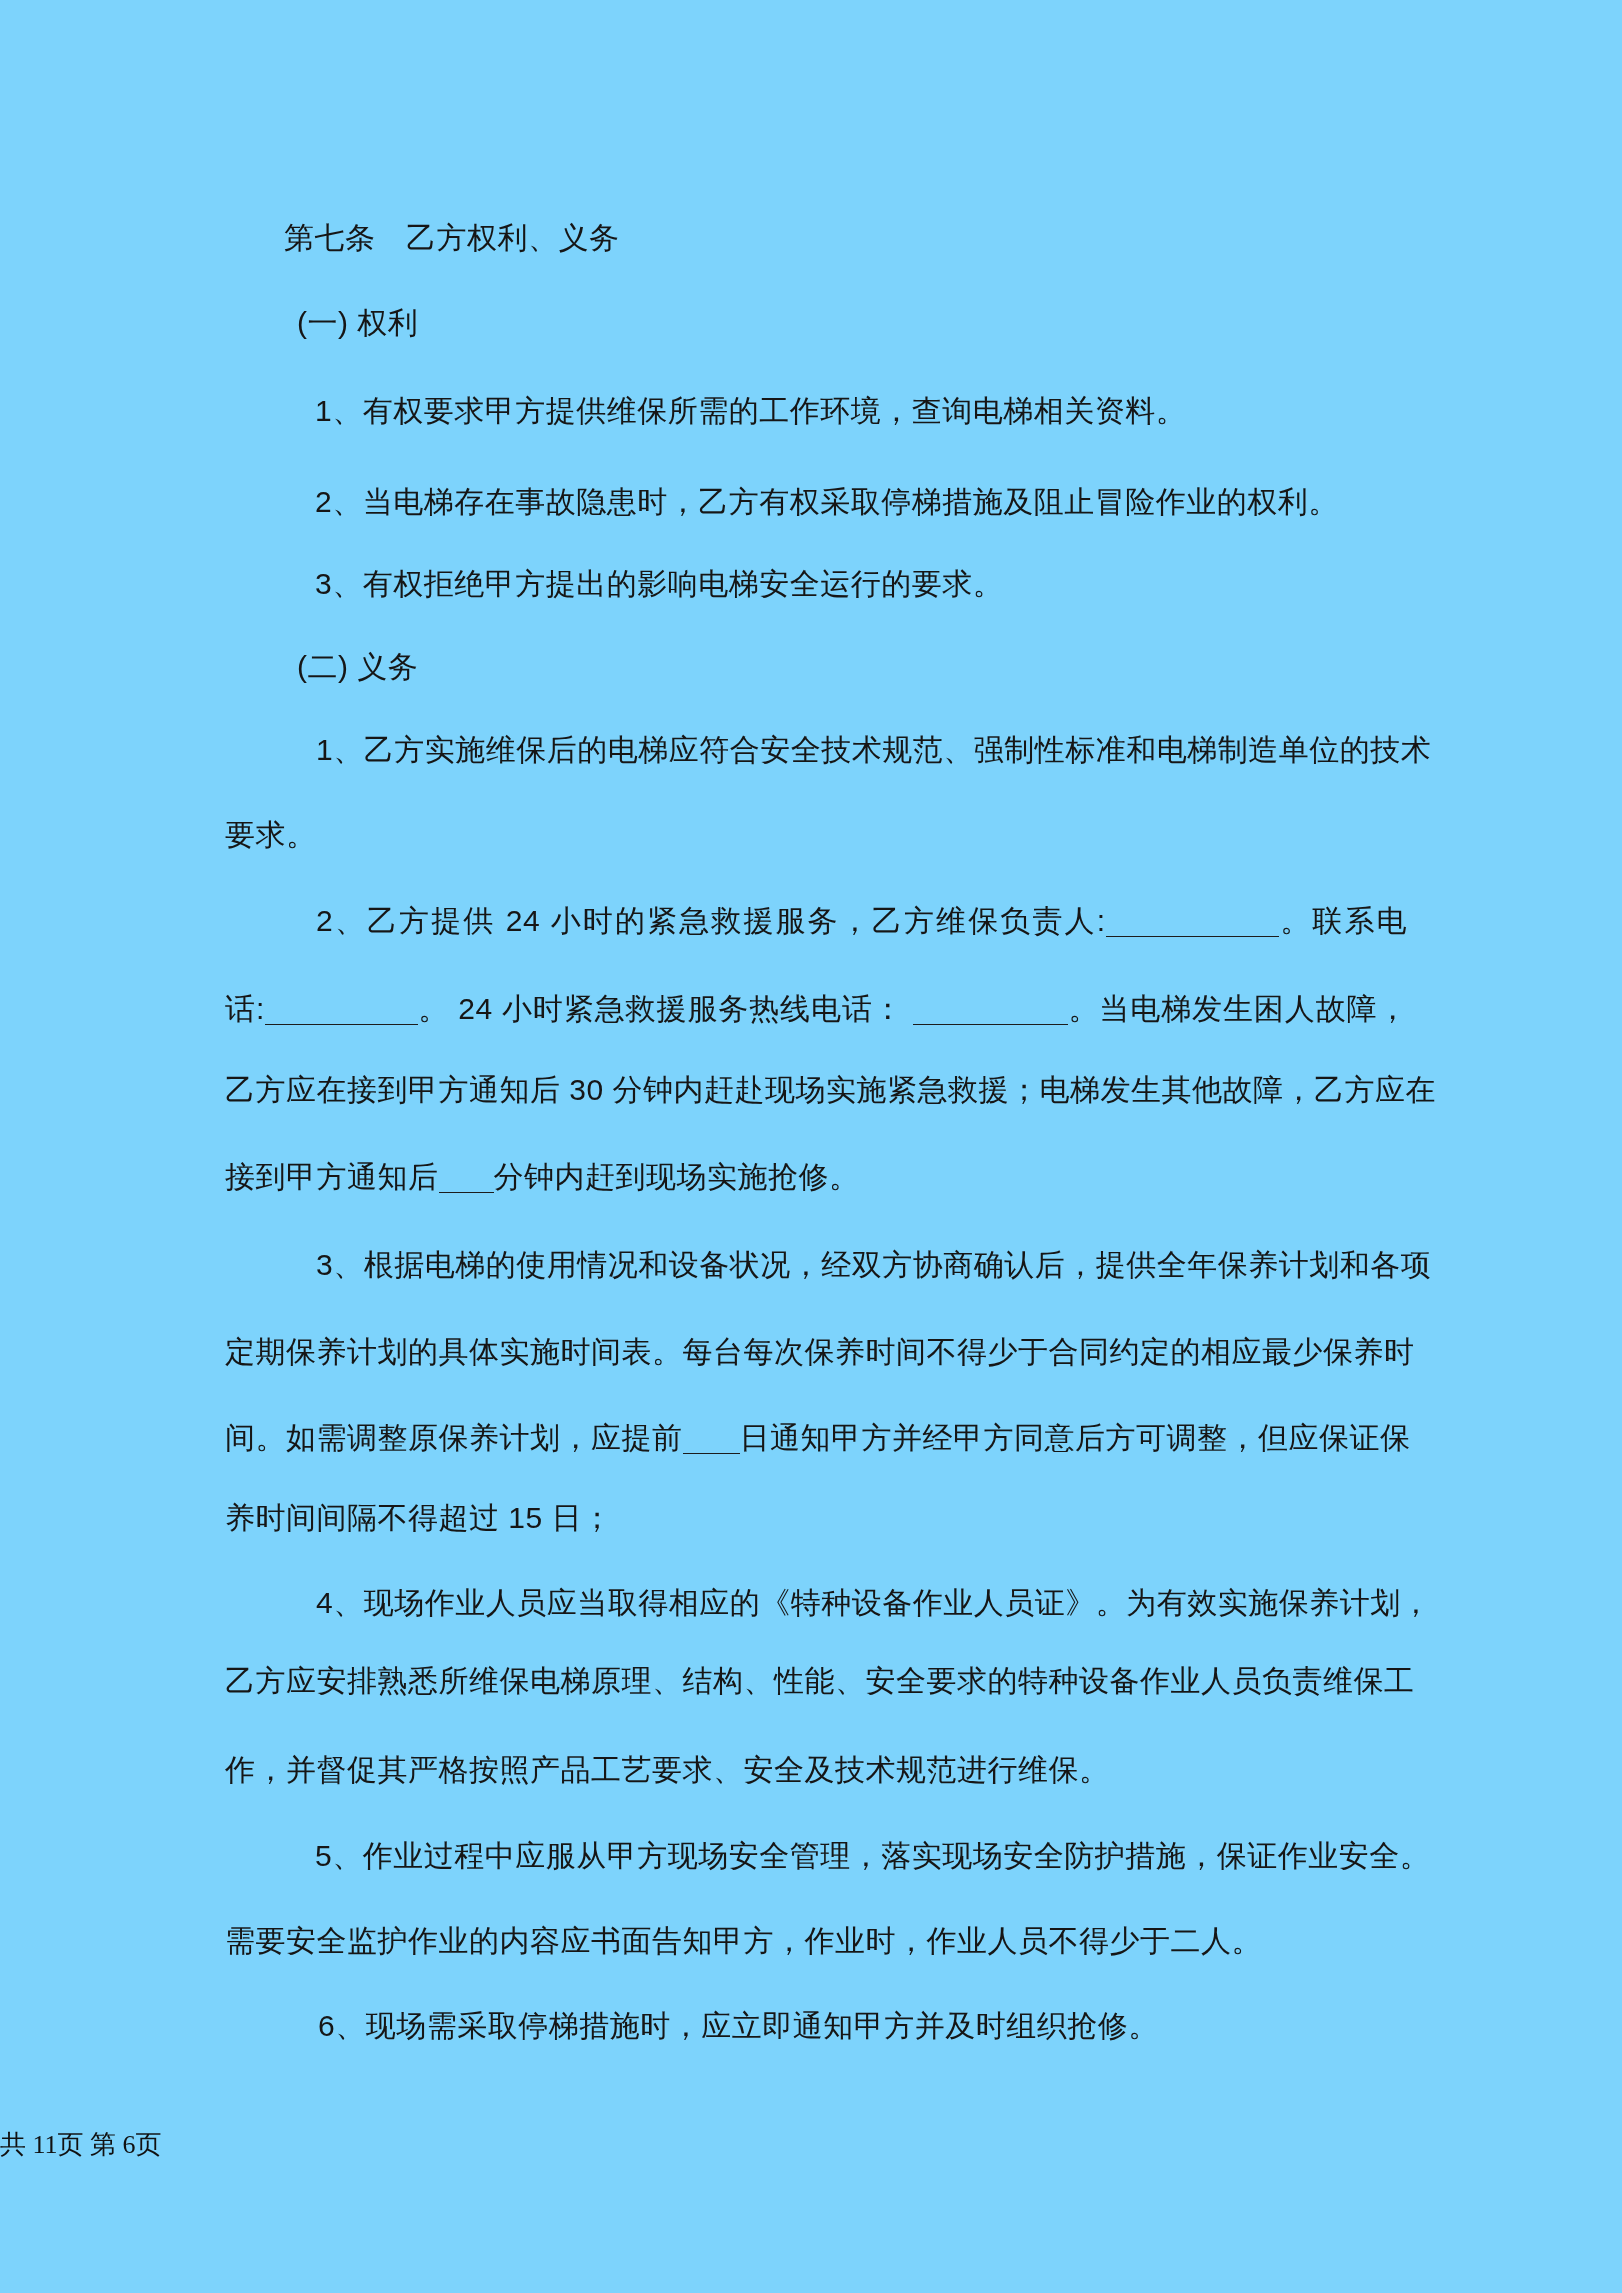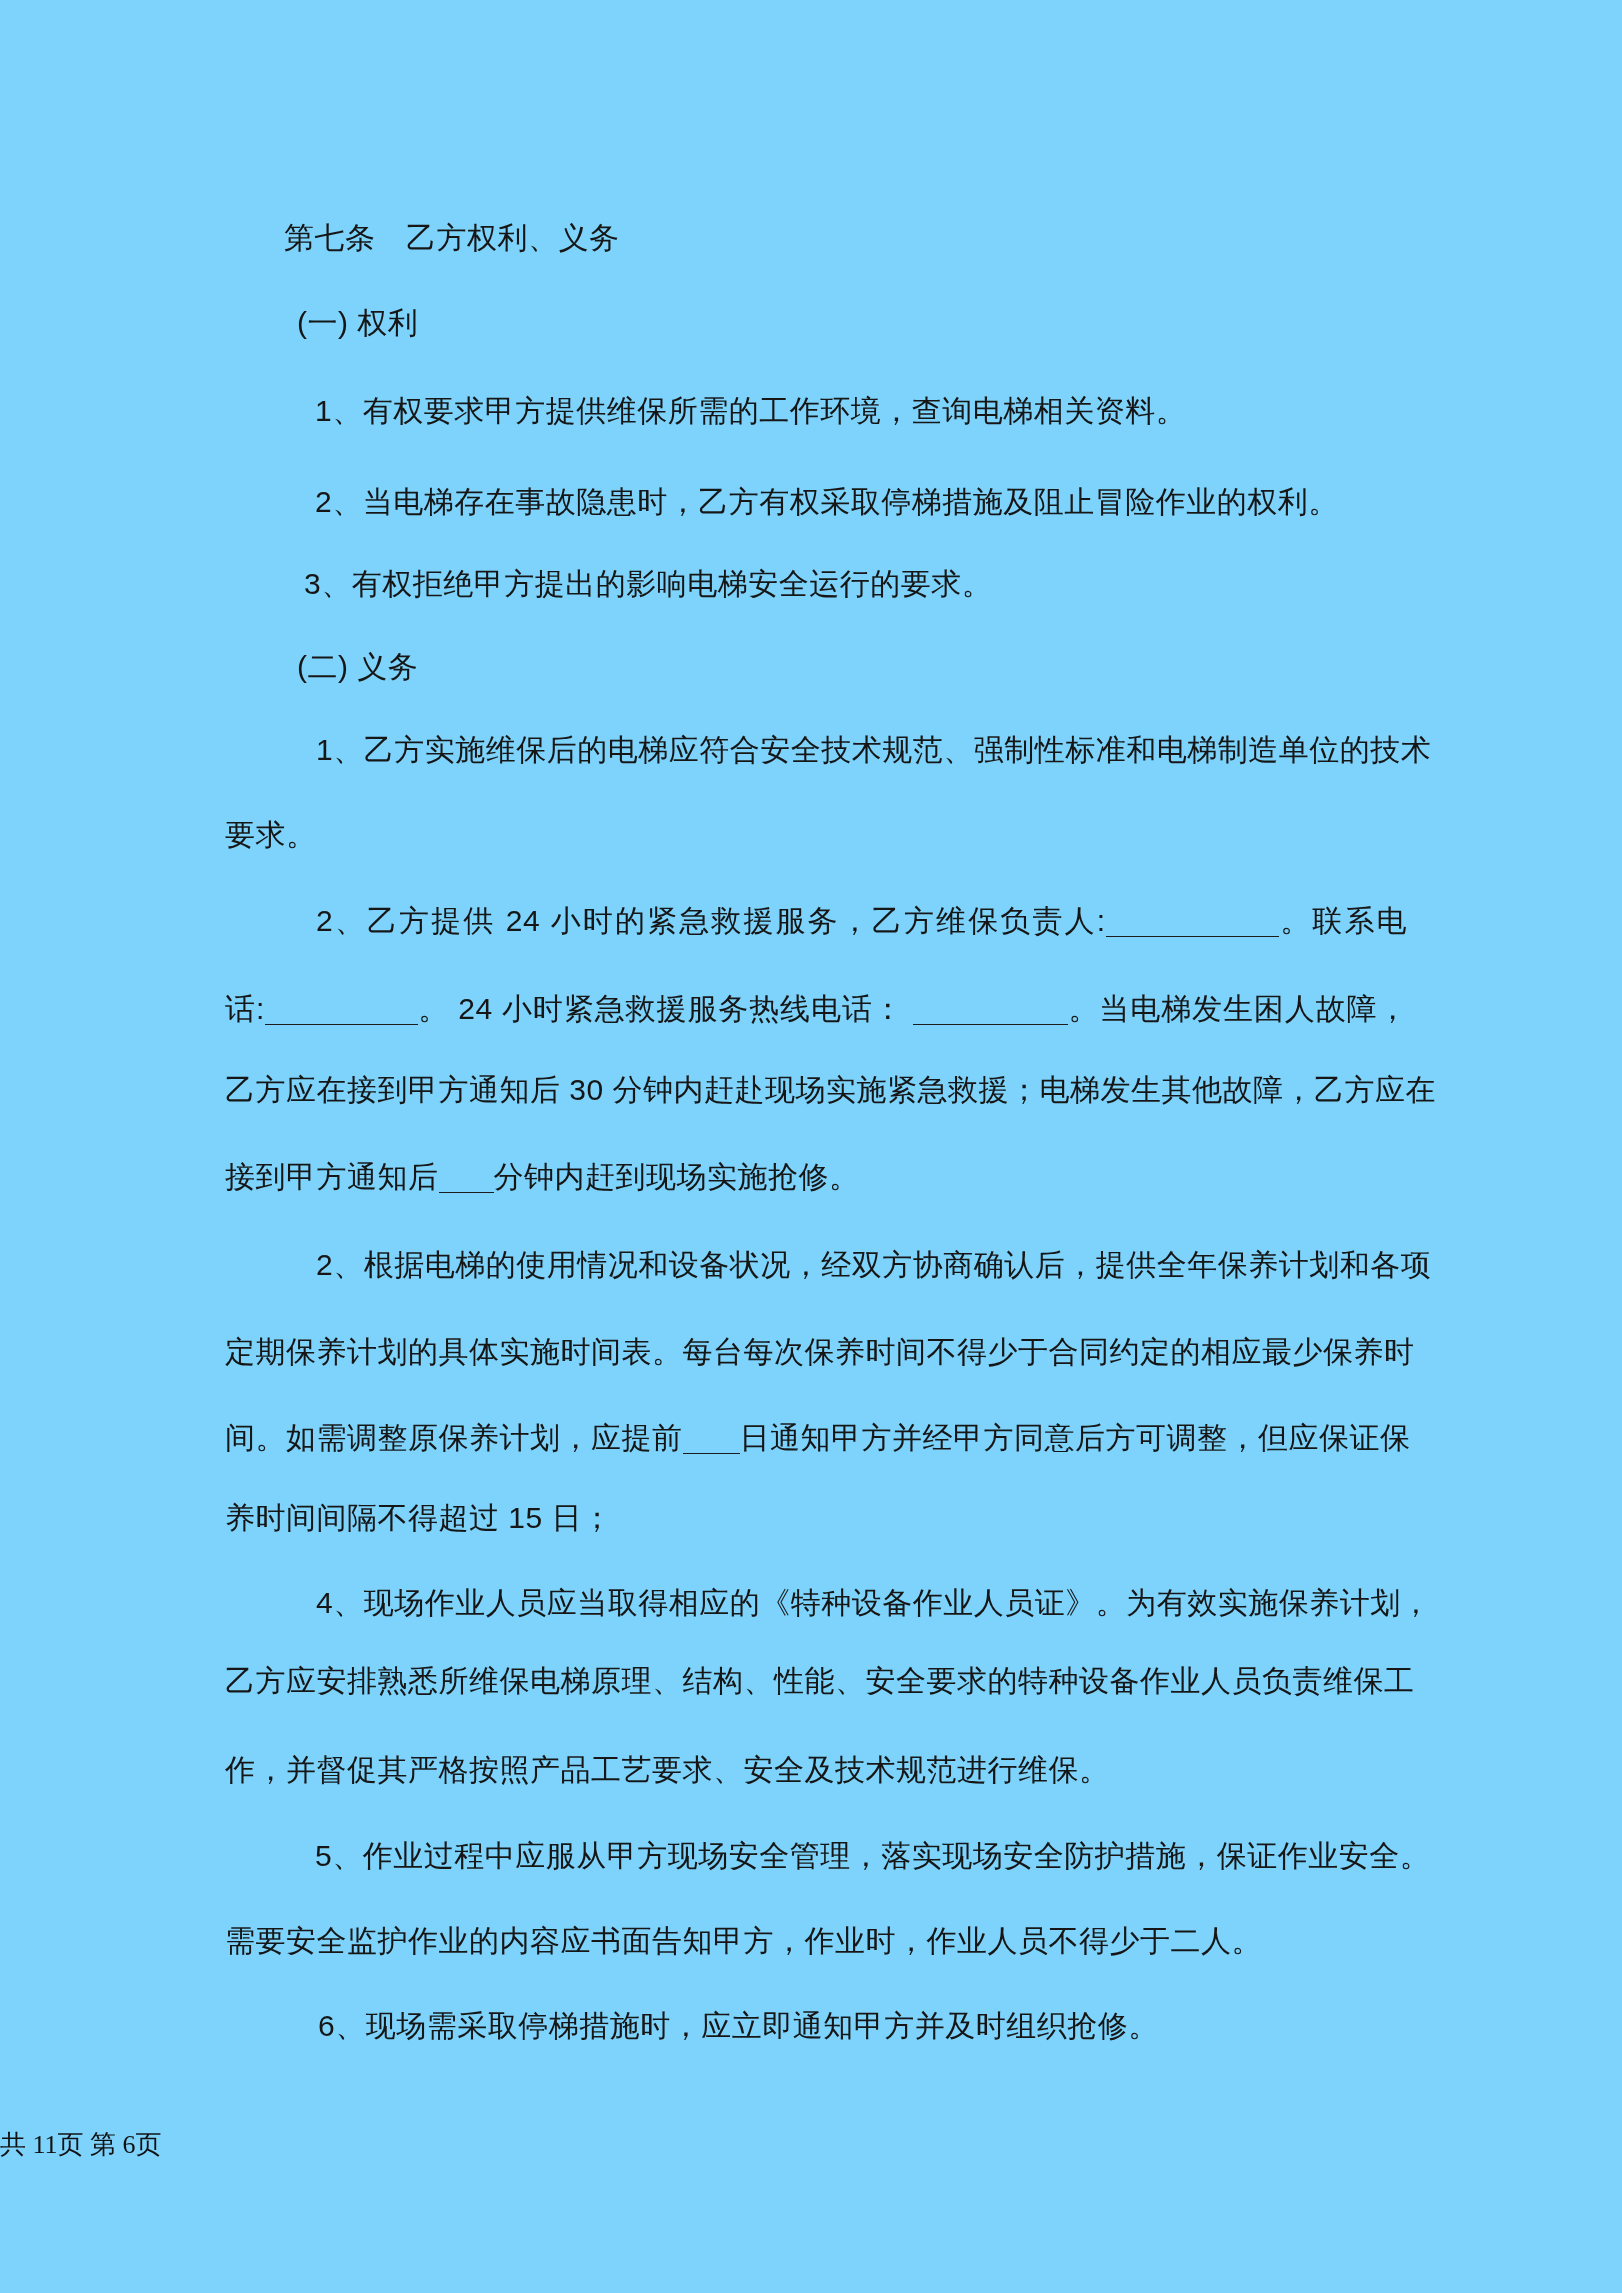--- a/index.html
+++ b/index.html
@@ -45,29 +45,29 @@
 </style>
 </head>
 <body>
 
 <div class="page">
   <div>
       <div class="line" style="top: 219px; left: 284px;">第七条　乙方权利、义务</div>
       <div class="line" style="top: 304px; left: 297px;">(一) 权利</div>
       <div class="line" style="top: 392px; left: 315px;">1、有权要求甲方提供维保所需的工作环境，查询电梯相关资料。</div>
       <div class="line" style="top: 483px; left: 315px;">2、当电梯存在事故隐患时，乙方有权采取停梯措施及阻止冒险作业的权利。</div>
-      <div class="line" style="top: 565px; left: 304px; text-align: right;">3、有权拒绝甲方提出的影响电梯安全运行的要求。</div>
+      <div class="line" style="top: 565px; left: 315px; text-align: right;">3、有权拒绝甲方提出的影响电梯安全运行的要求。</div>
       <div class="line" style="top: 648px; left: 297px;">(二) 义务</div>
       <div class="line just" style="top: 731px; left: 316px; width: 1091px;">1、乙方实施维保后的电梯应符合安全技术规范、强制性标准和电梯制造单位的技术</div>
       <div class="line" style="top: 816px; left: 225px;">要求。</div>
       <div class="line just" style="top: 902px; left: 316px; width: 1091px;">2、乙方提供 24 小时的紧急救援服务，乙方维保负责人:<span class="blank" style="width: 173px;"></span>。联系电</div>
       <div class="line just" style="top: 990px; left: 225px; width: 1183px;">话:<span class="blank" style="width: 153px;"></span>。  24 小时紧急救援服务热线电话： <span class="blank" style="width: 155px;"></span>。当电梯发生困人故障，</div>
       <div class="line just" style="top: 1071px; left: 225px; width: 1183px;">乙方应在接到甲方通知后 30 分钟内赶赴现场实施紧急救援；电梯发生其他故障，乙方应在</div>
       <div class="line" style="top: 1158px; left: 225px;">接到甲方通知后<span class="blank" style="width: 55px;"></span>分钟内赶到现场实施抢修。</div>
-      <div class="line just" style="top: 1246px; left: 316px; width: 1091px;">2、根据电梯的使用情况和设备状况，经双方协商确认后，提供全年保养计划和各项</div>
+      <div class="line just" style="top: 1246px; left: 316px; width: 1091px;">3、根据电梯的使用情况和设备状况，经双方协商确认后，提供全年保养计划和各项</div>
       <div class="line just" style="top: 1333px; left: 225px; width: 1183px;">定期保养计划的具体实施时间表。每台每次保养时间不得少于合同约定的相应最少保养时</div>
       <div class="line just" style="top: 1419px; left: 225px; width: 1183px;">间。如需调整原保养计划，应提前<span class="blank" style="width: 57px;"></span>日通知甲方并经甲方同意后方可调整，但应保证保</div>
       <div class="line" style="top: 1499px; left: 225px; text-align: right;">养时间间隔不得超过 15 日；</div>
       <div class="line just" style="top: 1584px; left: 316px; width: 1091px;">4、现场作业人员应当取得相应的《特种设备作业人员证》。为有效实施保养计划，</div>
       <div class="line just" style="top: 1662px; left: 225px; width: 1183px;">乙方应安排熟悉所维保电梯原理、结构、性能、安全要求的特种设备作业人员负责维保工</div>
       <div class="line" style="top: 1751px; left: 225px;">作，并督促其严格按照产品工艺要求、安全及技术规范进行维保。</div>
       <div class="line" style="top: 1837px; left: 315px;">5、作业过程中应服从甲方现场安全管理，落实现场安全防护措施，保证作业安全。</div>
       <div class="line" style="top: 1922px; left: 225px;">需要安全监护作业的内容应书面告知甲方，作业时，作业人员不得少于二人。</div>
       <div class="line" style="top: 2007px; left: 318px;">6、现场需采取停梯措施时，应立即通知甲方并及时组织抢修。</div>
     </div>

